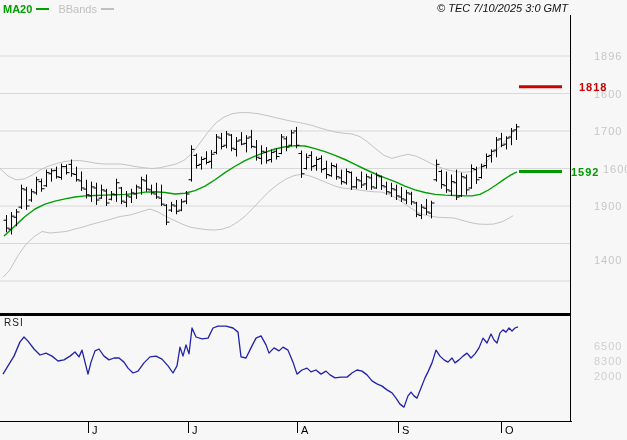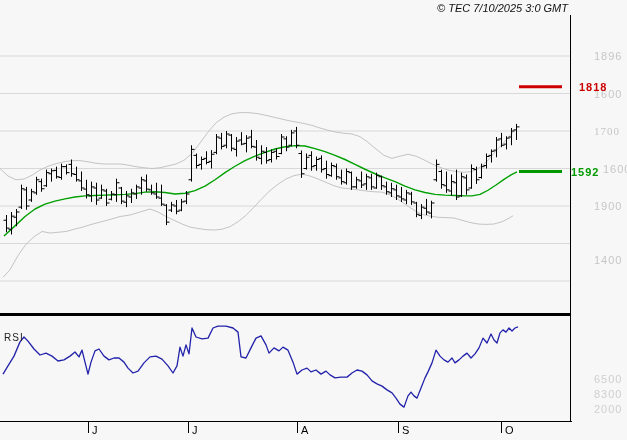--- a/index.html
+++ b/index.html
@@ -8,22 +8,22 @@
   svg{position:absolute;left:0;top:0;}
   .legend{position:absolute;left:3px;top:3px;font-size:11px;line-height:12px;white-space:nowrap;}
   .legend .ma20{color:#00a000;font-weight:bold;}
   .legend .dash{display:inline-block;width:13px;height:0;border-top:2px solid #00a000;
                 vertical-align:middle;margin:0 6px 2px 4px;}
   .legend .bbands{color:#c0c0c0;}
   .legend .dash.gray{border-top-color:#c0c0c0;}
   .copyright{position:absolute;top:2px;right:59px;font-size:11px;font-style:italic;color:#111;}
   .plabel{position:absolute;left:594px;font-size:11px;color:#c6c6c6;letter-spacing:1px;}
   .mlabel{position:absolute;font-size:11px;font-weight:bold;letter-spacing:1px;}
-  .rsilabel{position:absolute;left:4px;top:332px;font-size:10px;color:#222;letter-spacing:1px;}
-  .rlabel{position:absolute;left:594px;font-size:11px;color:#cfcfcf;letter-spacing:1px;margin-top:33px;}
+  .rsilabel{position:absolute;left:4px;top:317px;font-size:10px;color:#222;letter-spacing:1px;}
+  .rlabel{position:absolute;left:594px;font-size:11px;color:#cfcfcf;letter-spacing:1px;}
   .month{position:absolute;top:424px;font-size:11px;color:#000;}
 </style>
 </head>
 <body>
 
 <div class="root">
   <svg id="chart-svg" width="627" height="440" viewBox="0 0 627 440">
       <line x1="0" y1="56" x2="570" y2="56" stroke="#d8d8d8" stroke-width="1"></line>
       <line x1="0" y1="93.5" x2="570" y2="93.5" stroke="#d8d8d8" stroke-width="1"></line>
       <line x1="0" y1="131" x2="570" y2="131" stroke="#d8d8d8" stroke-width="1"></line>
@@ -145,29 +145,33 @@
       <line x1="570.5" y1="15" x2="570.5" y2="421" stroke="#000" stroke-width="1"></line>
       <line x1="0" y1="421.5" x2="572" y2="421.5" stroke="#000" stroke-width="1"></line>
       <line x1="88.5" y1="421" x2="88.5" y2="433" stroke="#000" stroke-width="1"></line>
       <line x1="188.5" y1="421" x2="188.5" y2="433" stroke="#000" stroke-width="1"></line>
       <line x1="297.5" y1="421" x2="297.5" y2="433" stroke="#000" stroke-width="1"></line>
       <line x1="398.5" y1="421" x2="398.5" y2="433" stroke="#000" stroke-width="1"></line>
       <line x1="501.5" y1="421" x2="501.5" y2="433" stroke="#000" stroke-width="1"></line>
       <path d="M3 374.125 L8 365.875 L14 356.125 L20 341.875 L24 337 L28 341.125 L34 349 L40 355 L46 353.125 L52 356.125 L58 361 L64 359.875 L70 356.125 L75 352 L79 356.875 L82 350.125 L85 362.125 L88 374.125 L91 362.125 L95 350.875 L99 349 L104 356.125 L109 359.875 L114 358 L119 358 L124 362.125 L128 368.125 L133 373 L138 371.125 L144 362.875 L150 356.875 L156 356.125 L162 359.125 L168 365.875 L173 373 L177 365.875 L180 347.125 L183 356.125 L186 344.875 L189 353.875 L192 328 L196 337 L202 338.875 L208 338.125 L213 328 L218 326.125 L226 326.125 L233 328 L238 332.125 L241 356.875 L246 358 L251 347.875 L256 338.125 L261 335.875 L266 344.875 L269 353.125 L274 347.875 L279 350.875 L283 347.125 L288 350.125 L293 362.125 L297 374.125 L302 370 L307 368.125 L311 371.875 L316 370 L321 374.125 L326 371.125 L330 374.875 L335 377.875 L341 377.125 L347 377.125 L352 373 L357 370 L362 371.125 L367 374.875 L372 380.875 L377 383.875 L382 386.125 L387 389.875 L392 392.875 L396 398.125 L400 404.125 L404 407.125 L408 395.875 L411 392.125 L414 395.875 L417 398.125 L421 388 L425 377.875 L428 371.875 L432 362.875 L436 350.125 L440 356.125 L444 359.875 L448 362.125 L452 358 L455 362.875 L459 359.875 L463 356.125 L467 353.125 L471 358 L475 353.875 L479 347.875 L483 338.125 L487 343 L491 334 L494 340 L497 343 L500 332.875 L503 329.875 L506 332.125 L509 328 L512 331 L515 328 L518 326.875" fill="none" stroke="#2222aa" stroke-width="1.3" stroke-linejoin="round"></path>
     </svg>
 
+  <div class="legend">
+    <span class="ma20">MA20</span><span class="dash"></span>
+    <span class="bbands">BBands</span><span class="dash gray"></span>
+  </div>
 
   <div class="copyright">© TEC 7/10/2025 3:0 GMT</div>
 
   <div class="rsilabel">RSI</div>
 
   <div id="gen-labels">
       <div class="plabel" style="top: 50px; left: 594px;">1896</div>
       <div class="plabel" style="top: 87.5px; left: 594px;">1600</div>
-      <div class="plabel" style="top: 125px; left: 594px; font-family: Liberation Serif, serif;">1700</div>
+      <div class="plabel" style="top: 125px; left: 594px;">1700</div>
       <div class="plabel" style="top: 162.5px; left: 603px;">1600</div>
       <div class="plabel" style="top: 200px; left: 594px;">1900</div>
       <div class="plabel" style="top: 254px; left: 594px;">1400</div>
       <div class="mlabel" style="left: 579px; top: 80.75px; color: rgb(204, 0, 0);">1818</div>
       <div class="mlabel" style="left: 571px; top: 166px; color: rgb(0, 153, 0);">1592</div>
       <div class="rlabel" style="top: 340px;">6500</div>
       <div class="rlabel" style="top: 355px;">8300</div>
       <div class="rlabel" style="top: 370px;">2000</div>
       <div class="month" style="left: 92px;">J</div>
       <div class="month" style="left: 192px;">J</div>

